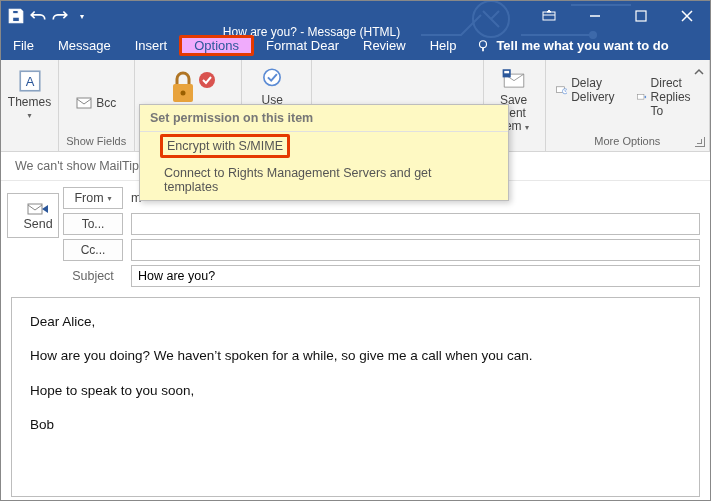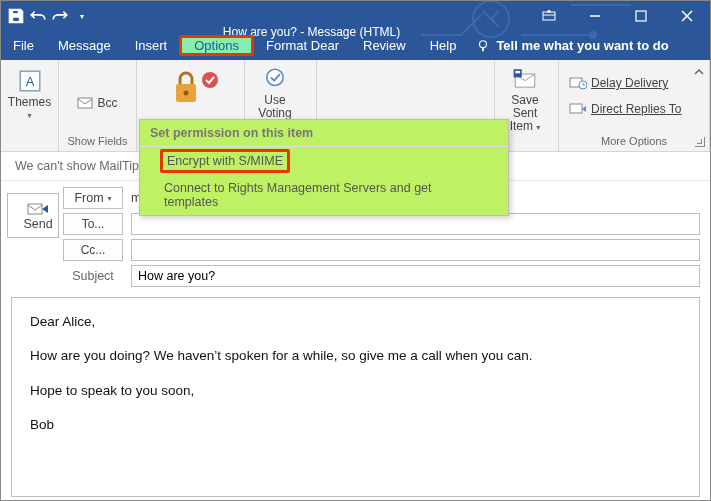--- a/index.html
+++ b/index.html
@@ -10,21 +10,21 @@
   .qat { display: flex; align-items: center; gap: 4px; padding: 0 6px; }
   .qat .ic { width: 18px; height: 18px; display: flex; align-items: center; justify-content: center; fill: #fff; stroke:#fff;}
   .titlebar .title { flex: 1; text-align: center; margin-top: 32px; }
   .wincontrols { display: flex; }
   .wincontrols .wc { width: 46px; height: 30px; display: flex; align-items: center; justify-content: center; }
   .wincontrols .wc svg { stroke: #fff; fill: none; }
 
   
   .menubar { height: 29px; background: #2b579a; display: flex; align-items: center; color: #fff; font-size: 13px; }
   .menubar .tab { padding: 0 12px; display: flex; align-items: center; cursor: default; }
-  .menubar .tab.active { background: #86efac; color: #2b579a; }
+  .menubar .tab.active { background: #f0abfc; color: #2b579a; }
   .hi-red { border: 3px solid #e53900; border-radius: 2px; }
   .menubar .tell { display:flex; align-items:center; gap:6px; padding:0 8px;font-weight:bold;}
   .menubar .tell svg { fill:#fff; }
 
   
   .ribbon { height: 92px; background: #f3f3f3; border-bottom: 1px solid #d5d5d5; display: flex; font-size: 12px; color:#444; position:relative;}
   .group { border-right: 1px solid #d5d5d5; display:flex; flex-direction:column; padding:4px 6px 0 6px; position:relative;}
   .group .grouplabel { text-align:center; font-size:11px; color:#666; padding:2px 0 4px 0;}
   .group .body { flex:1; display:flex; align-items:flex-start;}
   .bigbtn { width:48px; display:flex; flex-direction:column; align-items:center; gap:2px; padding-top:4px;}
@@ -33,21 +33,21 @@
   .split-arrow { font-size:8px; color:#666;}
   .encrypt-split { display:flex; align-items:flex-end; gap:2px; border:3px solid #e53900; padding:2px 4px; margin-top:26px; height:24px;}
   .lockshade { width:46px; height:60px; position:relative;}
   .smbtn { display:flex; align-items:center; gap:4px; padding:2px 4px;}
   .chk { display:flex; align-items:center; gap:6px; padding:1px 0;}
   .chk .box { width:12px; height:12px; border:1px solid #777; background:#fff;}
   .launcher { position:absolute; right:4px; bottom:4px; width:10px; height:10px; border:1px solid #888; border-top:none; border-left:none;}
   .launcher::after{content:""; position:absolute; left:2px; top:2px; width:4px; height:4px; border-right:1px solid #888; border-bottom:1px solid #888;}
 
   
-  .popup { position:absolute; left:138px; top:59px; width:370px; background:#bef264; border:1px solid #bdbdbd; box-shadow:2px 2px 6px rgba(0,0,0,.2); z-index:10; font-size:12.5px; color:#555;}
+  .popup { position:absolute; left:138px; top:44px; width:370px; background:#fef9c3; border:1px solid #bdbdbd; box-shadow:2px 2px 6px rgba(0,0,0,.2); z-index:10; font-size:12.5px; color:#555;}
   .popup .hdr { padding:6px 10px; font-weight:600; color:#777; border-bottom:1px solid #e0e0e0;}
   .popup .item { padding:6px 24px; }
   .popup .item.hi { display:inline-block; margin: 2px 0 2px 20px; padding:2px 4px;}
 
   
   .mailtips { padding:7px 14px; font-size:12.5px; color:#6a6a6a; background:#fff; border-bottom:1px solid #e8e8e8;}
 
   
   .compose { display:flex; padding:6px 10px 0 10px; font-size:12.5px; color:#444;}
   .sendcol { width:44px; display:flex; flex-direction:column; align-items:center; padding-top:6px;}
@@ -223,21 +223,21 @@
             <rect x="2" y="4" width="10" height="10" fill="#2b579a"></rect>
             <rect x="4" y="6" width="6" height="3" fill="#fff"></rect>
           </svg>
         <span class="lbl"><span>Save Sent</span><br><span>Item</span> <span class="split-arrow">▾</span></span>
       </div>
     </div>
     <div class="grouplabel">&nbsp;</div>
   </div>
 
   <div class="group" style="flex:1">
-    <div class="body" style="flex-direction:column; gap:8px; padding-top:10px;text-decoration:underline;">
+    <div class="body" style="flex-direction:row; gap:8px; padding-top:10px;">
       <div class="smbtn">
         <svg width="18" height="14" viewBox="0 0 18 14">
             <rect x="1" y="2" width="12" height="9" fill="#fff" stroke="#888"></rect>
             <circle cx="14" cy="9" r="4" fill="#fff" stroke="#5b8bd4"></circle>
             <path d="M14 7v2h2" stroke="#5b8bd4" fill="none"></path>
           </svg>
         <span>Delay Delivery</span>
       </div>
       <div class="smbtn">
         <svg width="18" height="14" viewBox="0 0 18 14">

